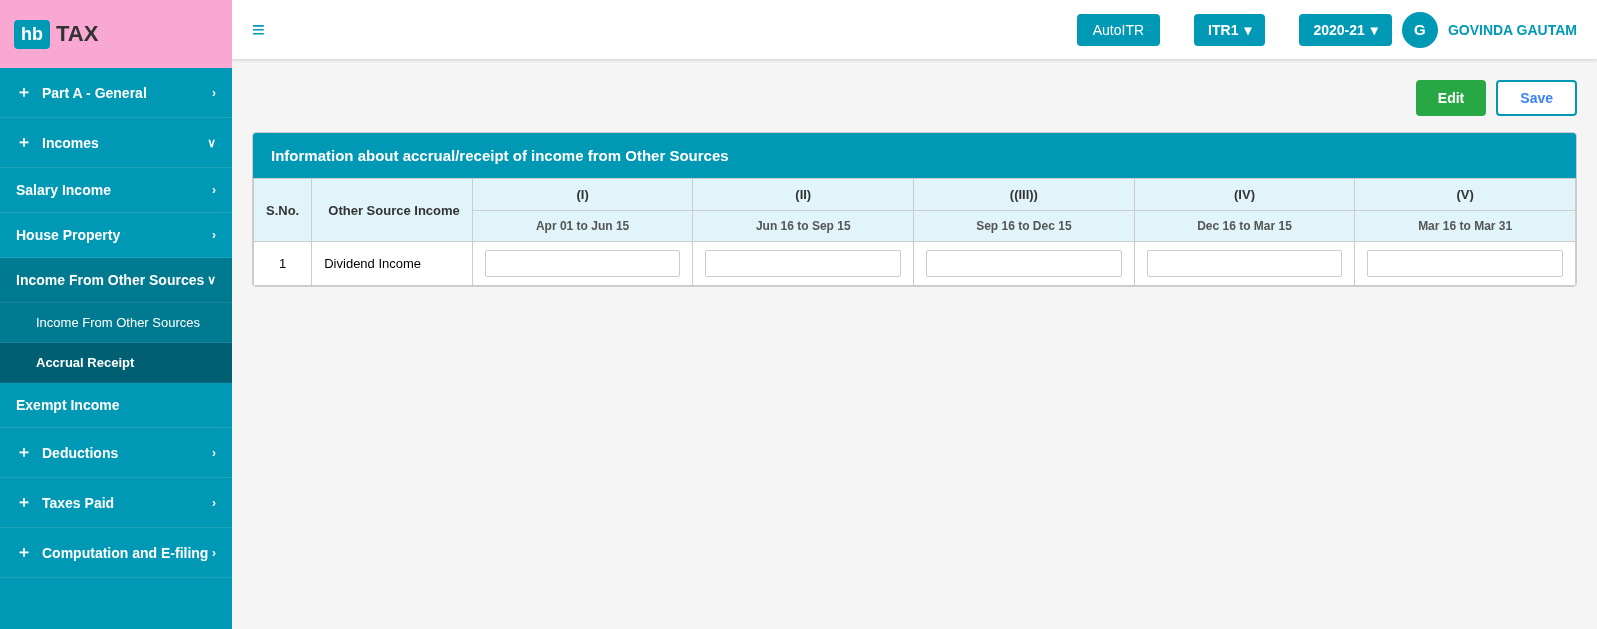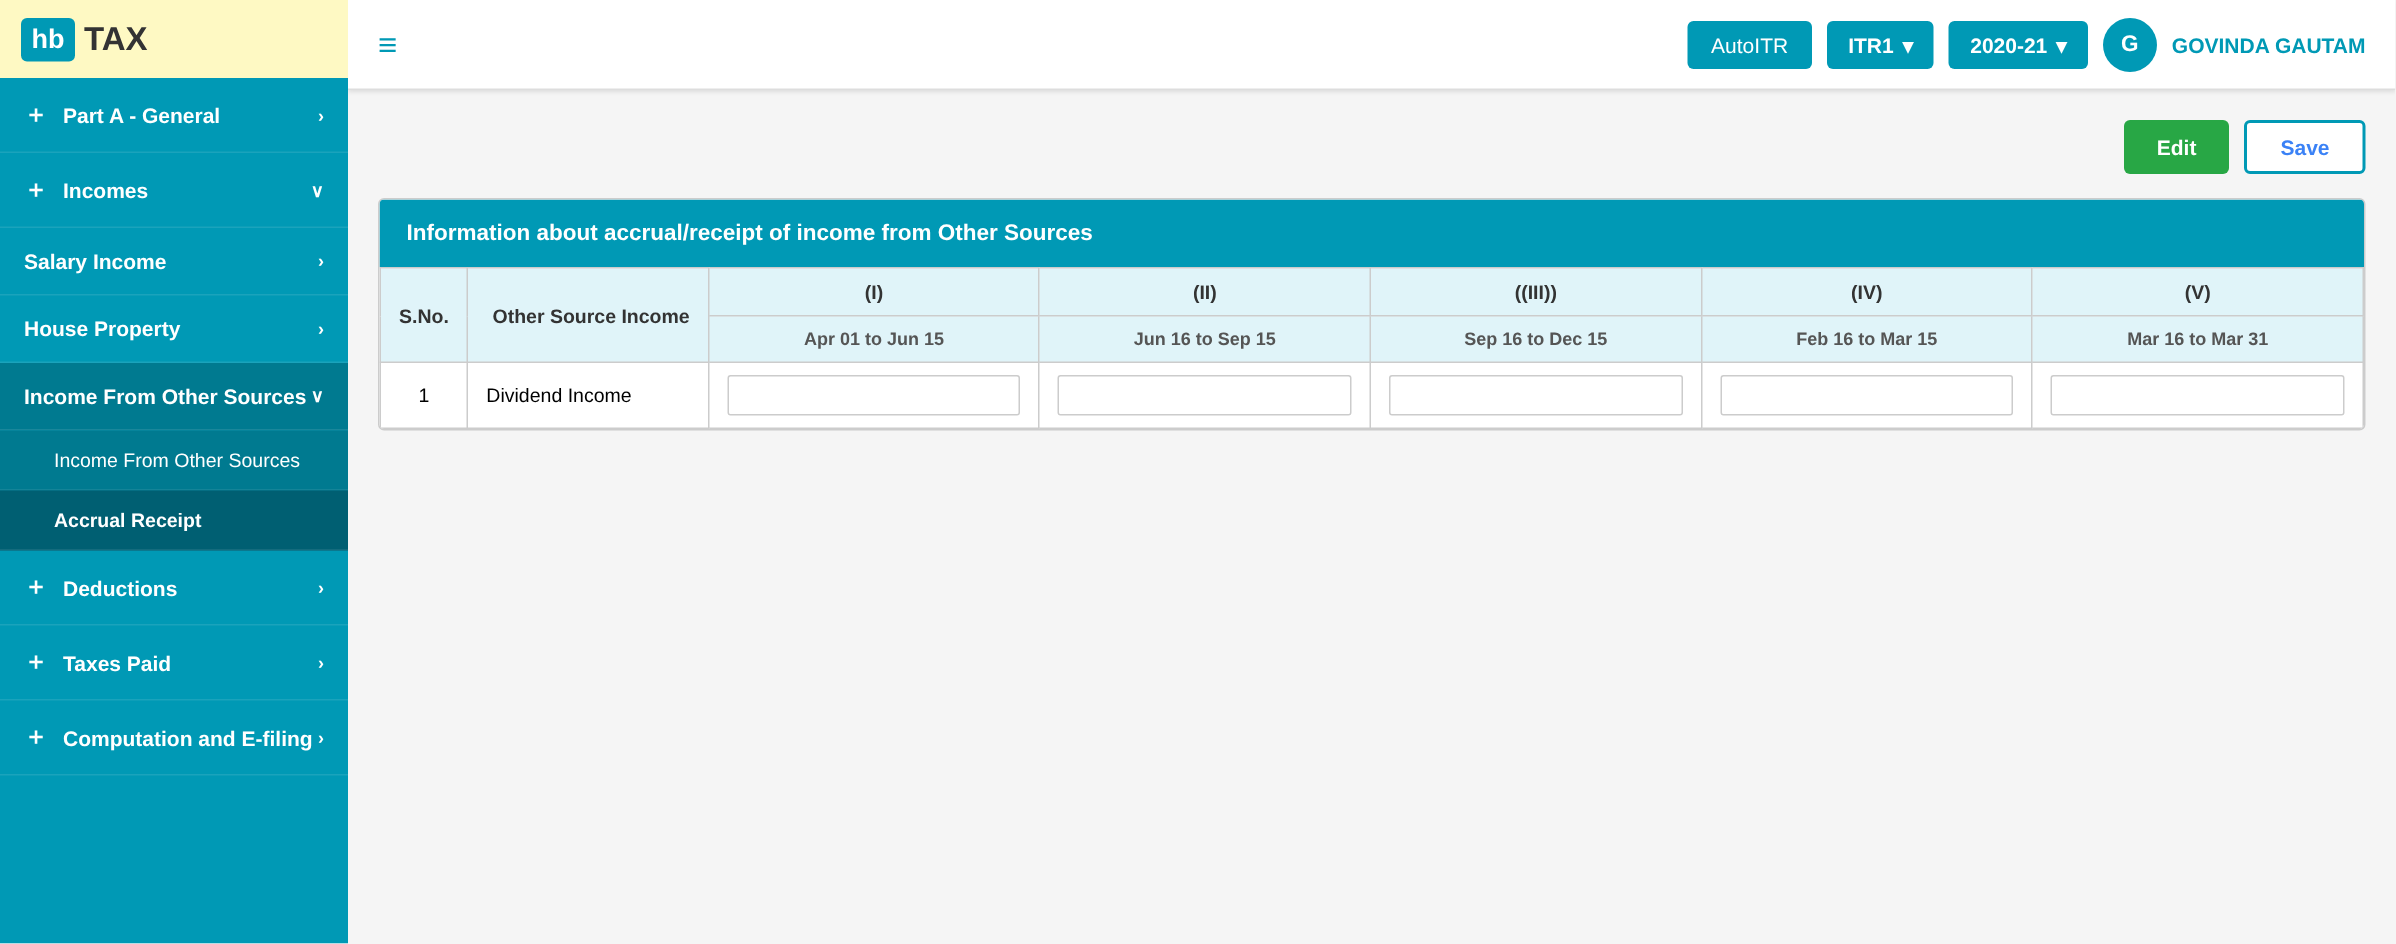--- a/index.html
+++ b/index.html
@@ -9,26 +9,26 @@
     .sidebar {
       width: 232px;
       background: #0099b5;
       color: white;
       display: flex;
       flex-direction: column;
       overflow-y: auto;
       flex-shrink: 0;
     }
     .sidebar-logo {
-      background: #fef9c3;
+      background: #f9a8d4;
       padding: 10px 14px;
       display: flex;
       align-items: center;
       gap: 6px;
-      height: 52px;
+      height: 68px;
     }
     .logo-hb {
       background: #0099b5;
       color: white;
       font-weight: bold;
       font-size: 18px;
       padding: 4px 7px;
       border-radius: 4px;
     }
     .logo-tax {
@@ -103,20 +103,21 @@
       color: white;
       border: none;
       padding: 8px 14px;
       border-radius: 4px;
       font-size: 14px;
       font-weight: 600;
       cursor: pointer;
       display: flex;
       align-items: center;
       gap: 6px;
+      margin-left: 24px;
     }
     .user-avatar {
       width: 36px;
       height: 36px;
       background: #0099b5;
       color: white;
       border-radius: 50%;
       display: flex;
       align-items: center;
       justify-content: center;
@@ -250,20 +251,25 @@
       <span>Income From Other Sources</span>
     </div>
     <span class="chevron">∨</span>
   </div>
 
   <div class="sidebar-sub-section">
     <div class="sidebar-sub-item">Income From Other Sources</div>
     <div class="sidebar-sub-item active">Accrual Receipt</div>
   </div>
 
+  <div class="sidebar-item">
+    <div class="left">
+      <span>Exempt Income</span>
+    </div>
+  </div>
 
   <div class="sidebar-item">
     <div class="left">
       <span class="plus-icon">＋</span>
       <span>Deductions</span>
     </div>
     <span class="chevron">›</span>
   </div>
 
   <div class="sidebar-item">
@@ -319,21 +325,21 @@
             <th class="col-roman">(I)</th>
             <th class="col-roman">(II)</th>
             <th class="col-roman">((III))</th>
             <th class="col-roman">(IV)</th>
             <th class="col-roman">(V)</th>
           </tr>
           <tr>
             <th class="col-date">Apr 01 to Jun 15</th>
             <th class="col-date">Jun 16 to Sep 15</th>
             <th class="col-date">Sep 16 to Dec 15</th>
-            <th class="col-date">Feb 16 to Mar 15</th>
+            <th class="col-date">Dec 16 to Mar 15</th>
             <th class="col-date">Mar 16 to Mar 31</th>
           </tr>
         </thead>
         <tbody id="table-body">
         <tr>
               <td class="sno">1</td>
               <td class="item-name">Dividend Income</td>
               <td><input type="text" style=""></td>
               <td><input type="text" style=""></td>
               <td><input type="text" style=""></td>

